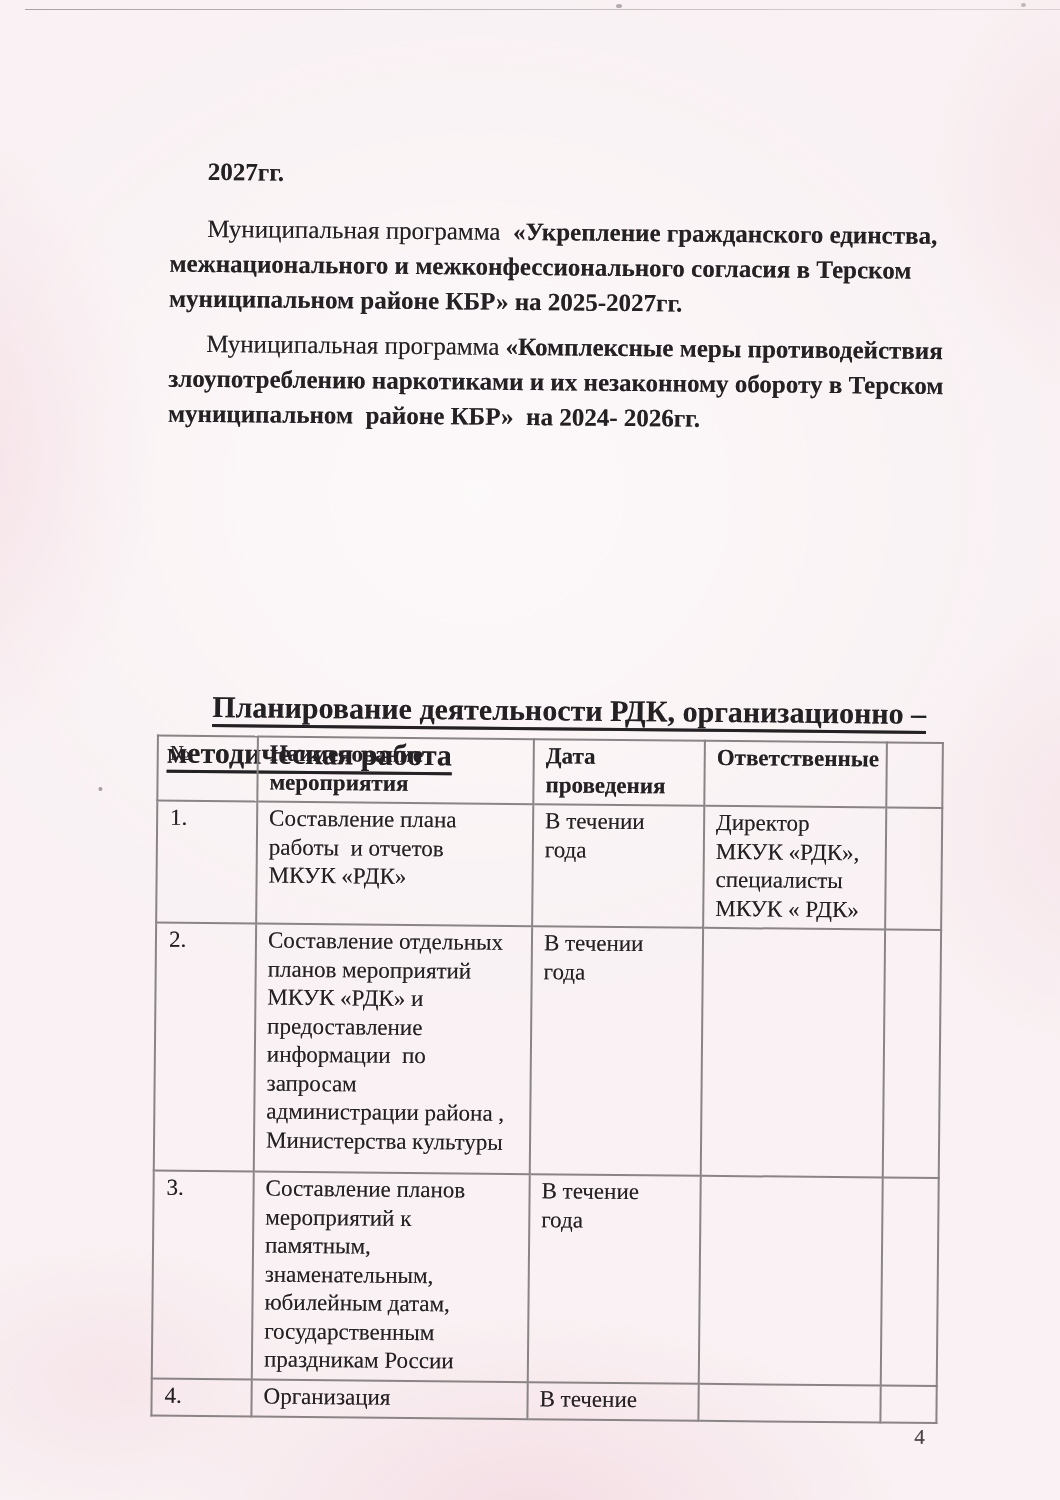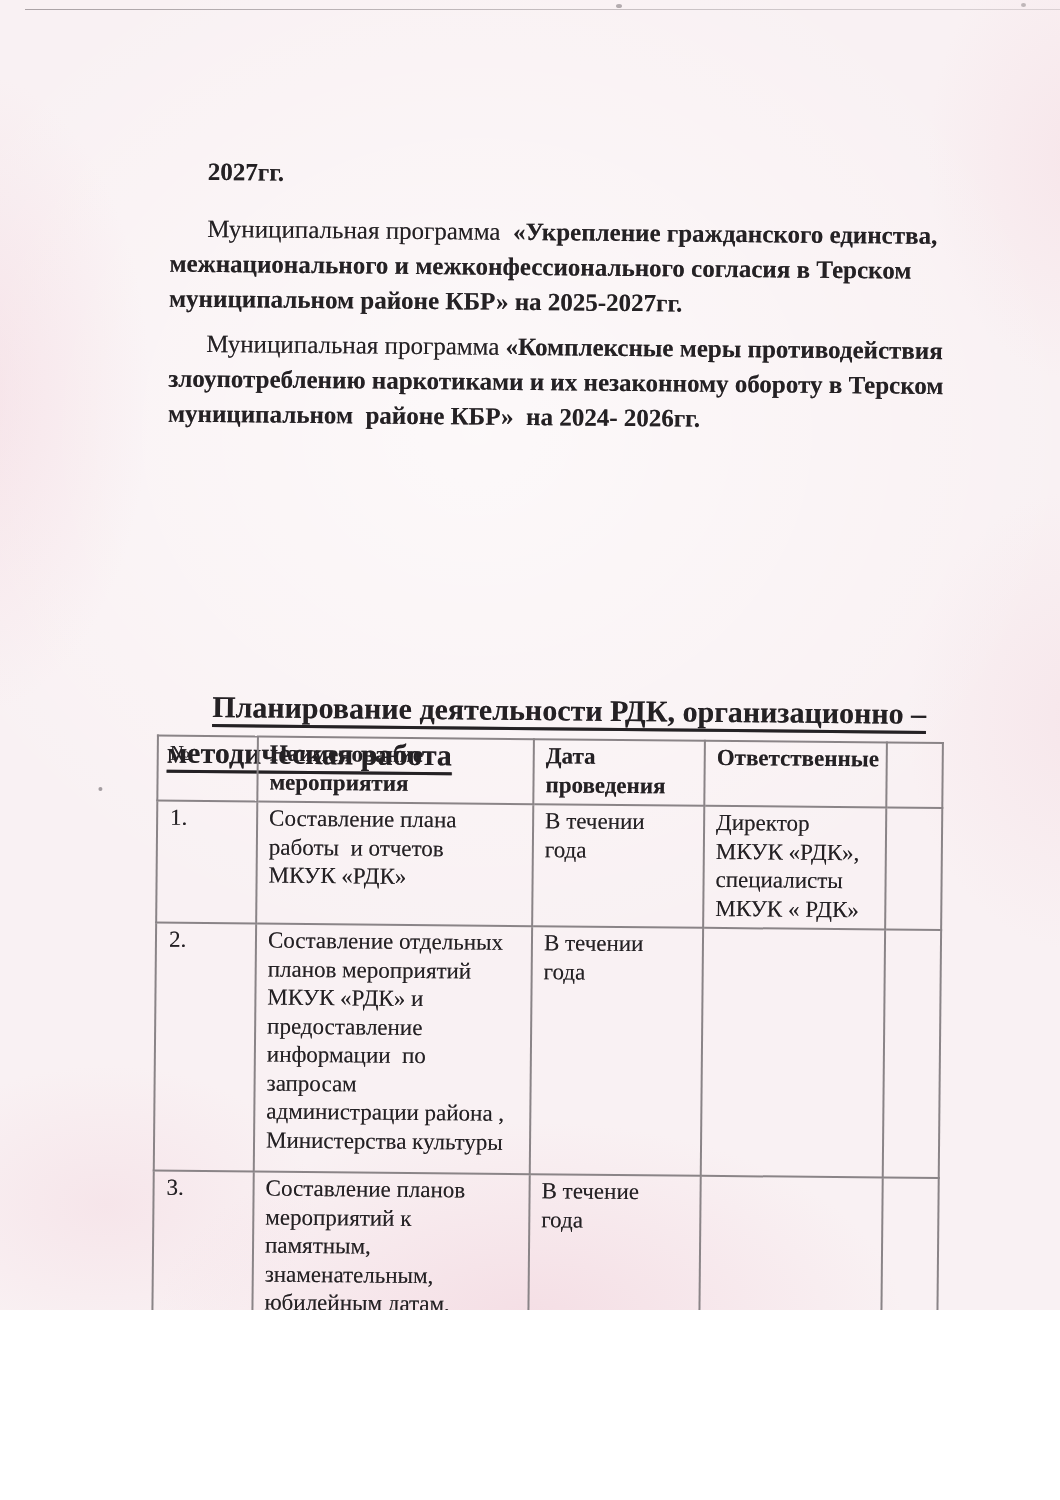--- a/index.html
+++ b/index.html
@@ -7,21 +7,21 @@
     padding: 0;
     width: 1060px;
     height: 1500px;
     overflow: hidden;
     font-family: "Liberation Serif", "DejaVu Serif", serif;
   }
 
   .page {
     position: relative;
     width: 1060px;
-    height: 1310px;
+    height: 1500px;
     overflow: hidden;
     background-color: #f9f1f3;
     background-image:
       radial-gradient(ellipse 520px 280px at 50% 101%, rgba(240,203,214,0.50), rgba(240,203,214,0) 72%),
       radial-gradient(ellipse 260px 460px at -3% 30%, rgba(242,208,218,0.45), rgba(242,208,218,0) 70%),
       radial-gradient(ellipse 220px 320px at 102% 12%, rgba(244,213,221,0.40), rgba(244,213,221,0) 70%),
       radial-gradient(ellipse 250px 330px at 102% 55%, rgba(242,210,219,0.35), rgba(242,210,219,0) 70%),
       radial-gradient(ellipse 300px 200px at 10% 92%, rgba(241,207,217,0.35), rgba(241,207,217,0) 70%),
       radial-gradient(ellipse 820px 720px at 45% 33%, rgba(255,255,255,0.55), rgba(255,255,255,0) 75%);
     color: #242124;

